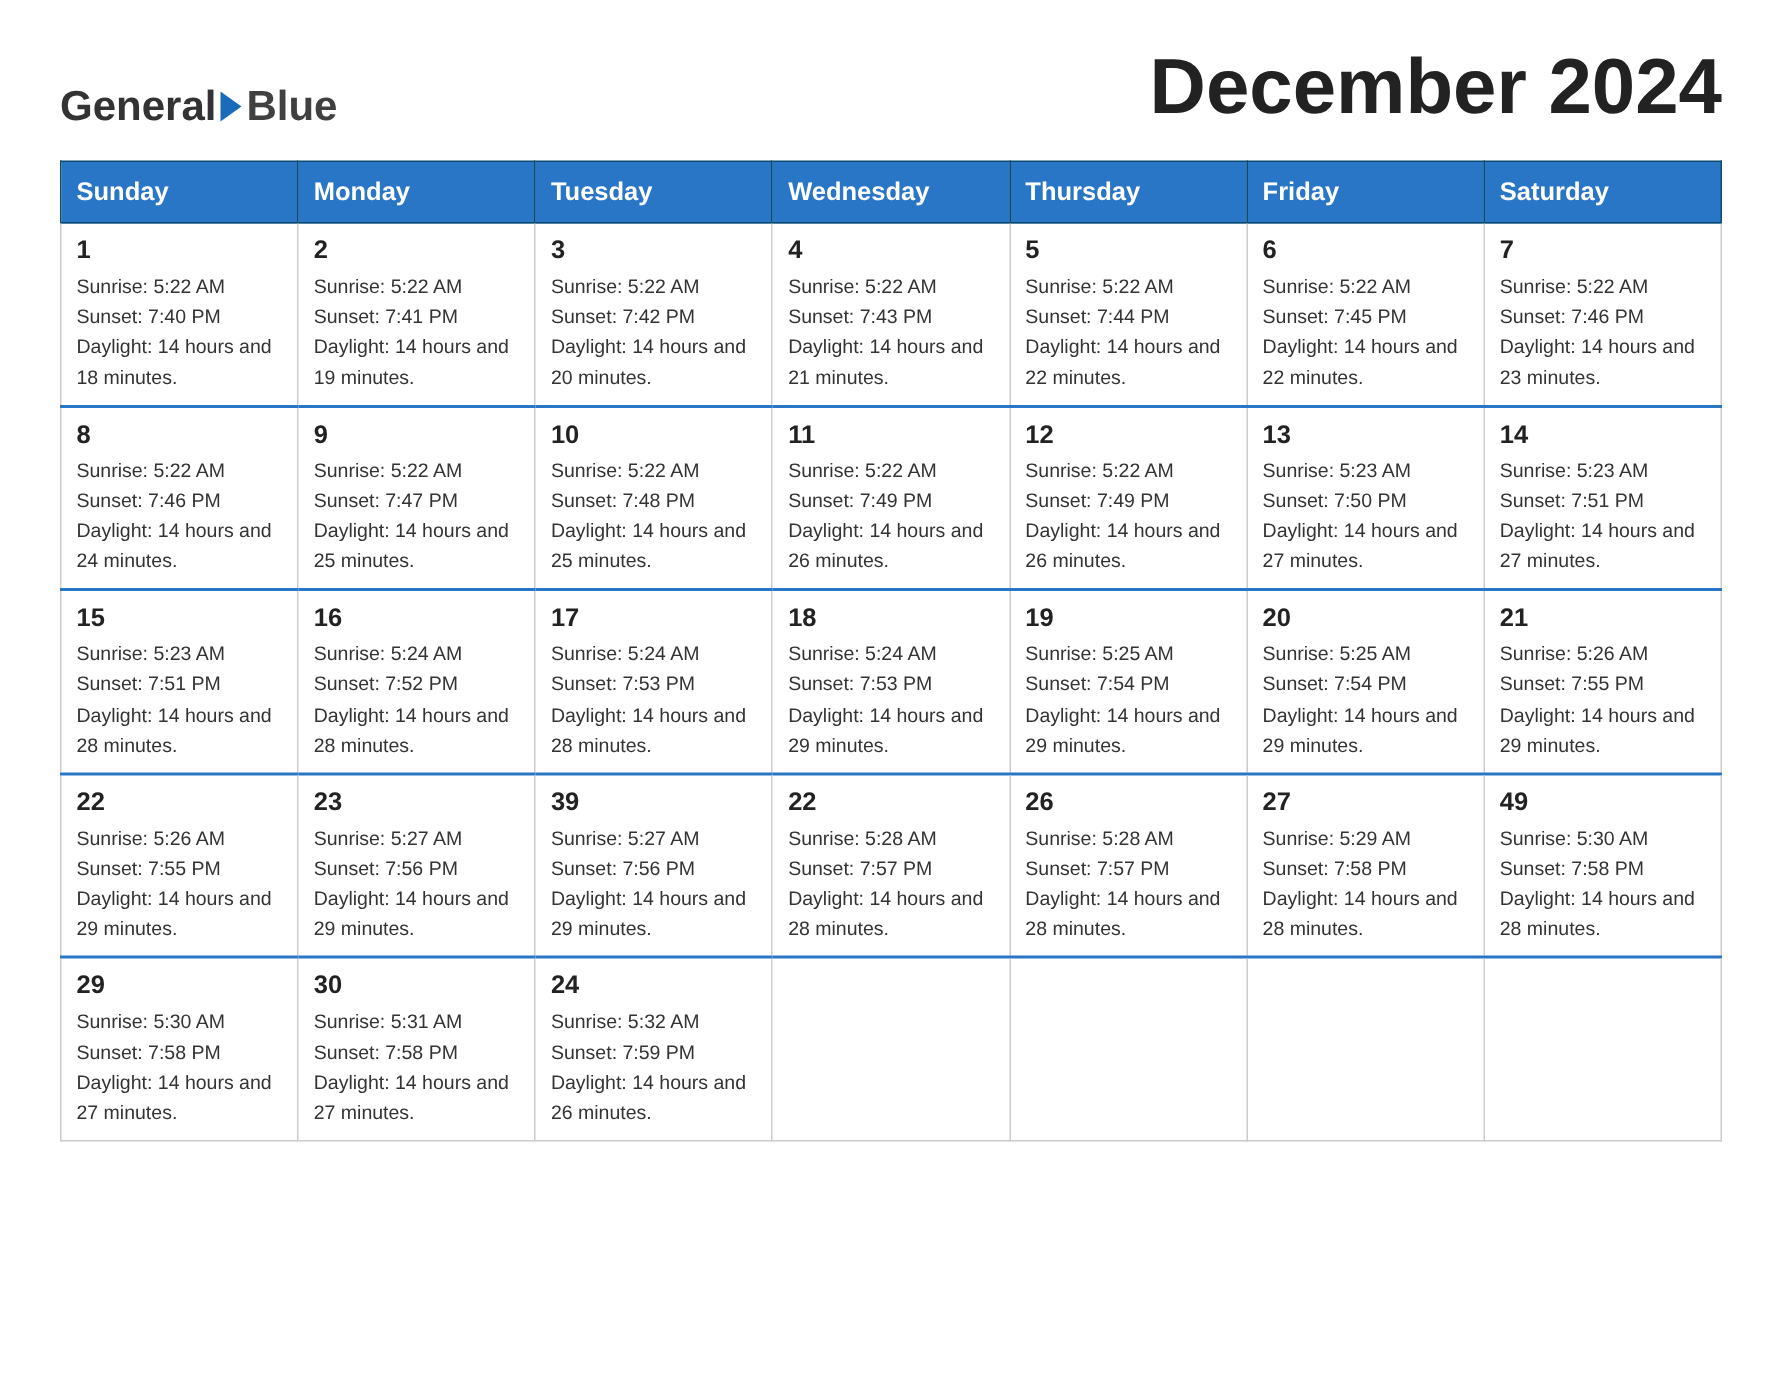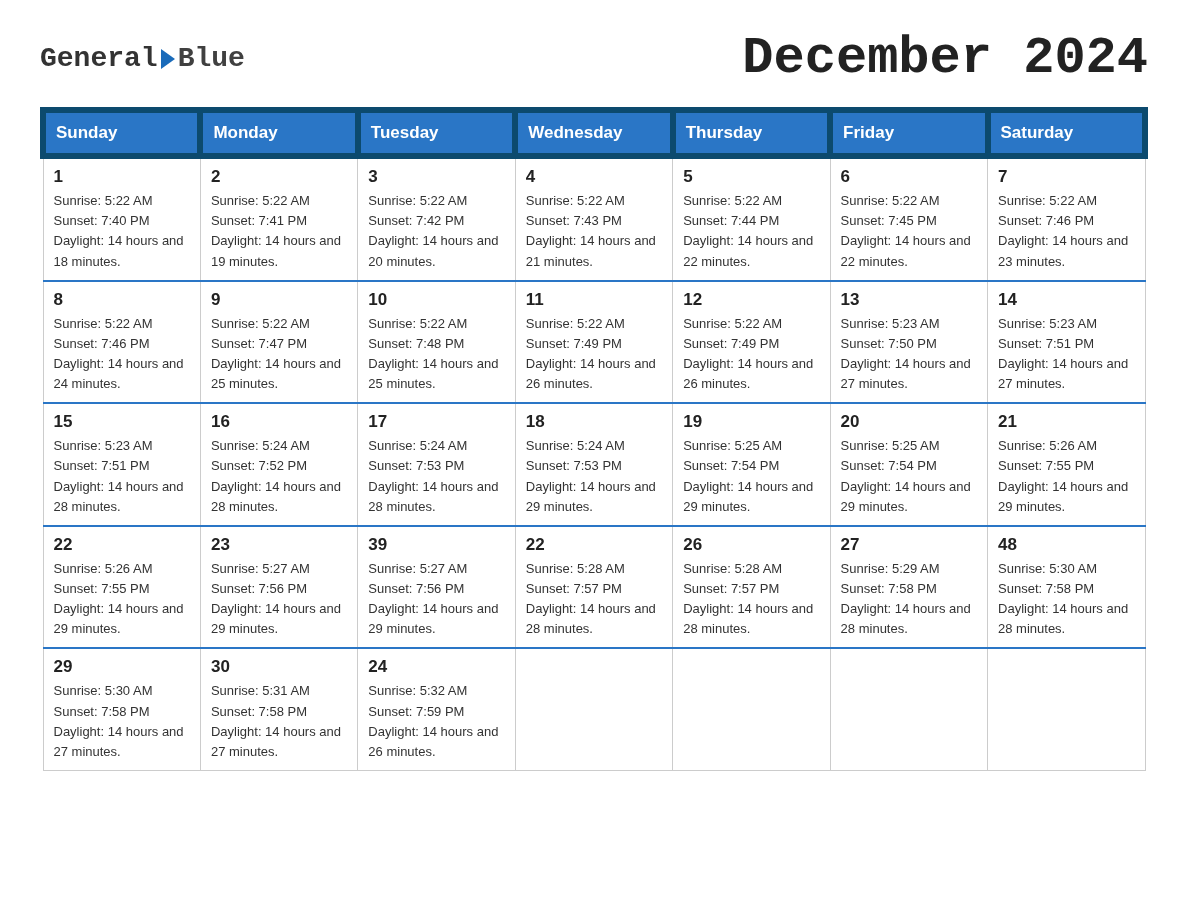--- a/index.html
+++ b/index.html
@@ -6,23 +6,22 @@
     body {
       font-family: Arial, sans-serif;
       background: #fff;
       padding: 30px 40px;
       width: 1188px;
       min-height: 918px;
     }
     .header-area {
       display: flex;
       justify-content: space-between;
-      align-items: center;
+      align-items: flex-end;
       margin-bottom: 20px;
-      font-family: Liberation Mono, monospace;
     }
     .logo-area {
       display: flex;
       flex-direction: column;
     }
     .logo-text {
       display: flex;
       align-items: center;
       font-size: 28px;
       font-weight: bold;
@@ -59,21 +58,21 @@
       border-collapse: collapse;
       border: 1px solid #aaa;
     }
     .calendar-table th {
       background-color: #2a76c6;
       color: #fff;
       font-size: 17px;
       font-weight: bold;
       padding: 10px 10px;
       text-align: left;
-      border: 6px solid #0c4a6e;
+      border: 1px solid #0c4a6e;
     }
     .calendar-table td {
       vertical-align: top;
       padding: 8px 10px;
       border: 1px solid #ccc;
       width: 14.28%;
       min-height: 110px;
       font-size: 13.5px;
       color: #333;
     }
@@ -237,21 +236,21 @@
       </td>
         <td>
         <span class="day-number">26</span>
         <span class="day-info">Sunrise: 5:28 AM<br>Sunset: 7:57 PM<br>Daylight: 14 hours and 28 minutes.</span>
       </td>
         <td>
         <span class="day-number">27</span>
         <span class="day-info">Sunrise: 5:29 AM<br>Sunset: 7:58 PM<br>Daylight: 14 hours and 28 minutes.</span>
       </td>
         <td>
-        <span class="day-number">48</span>
+        <span class="day-number">49</span>
         <span class="day-info">Sunrise: 5:30 AM<br>Sunset: 7:58 PM<br>Daylight: 14 hours and 28 minutes.</span>
       </td>
       </tr>
       <tr class="week-row">
         <td>
         <span class="day-number">29</span>
         <span class="day-info">Sunrise: 5:30 AM<br>Sunset: 7:58 PM<br>Daylight: 14 hours and 27 minutes.</span>
       </td>
         <td>
         <span class="day-number">30</span>

